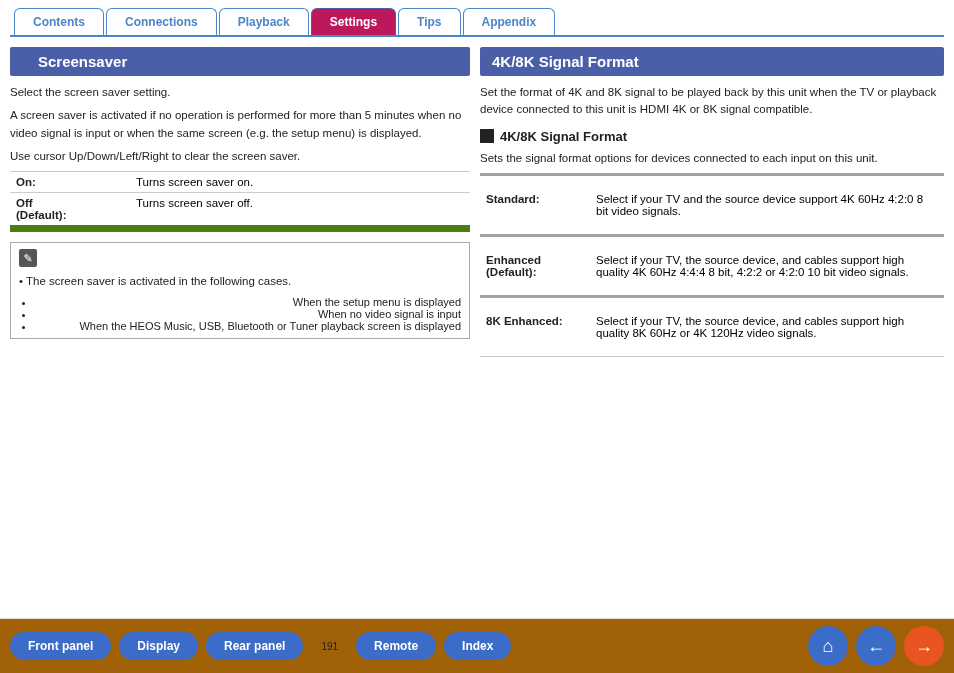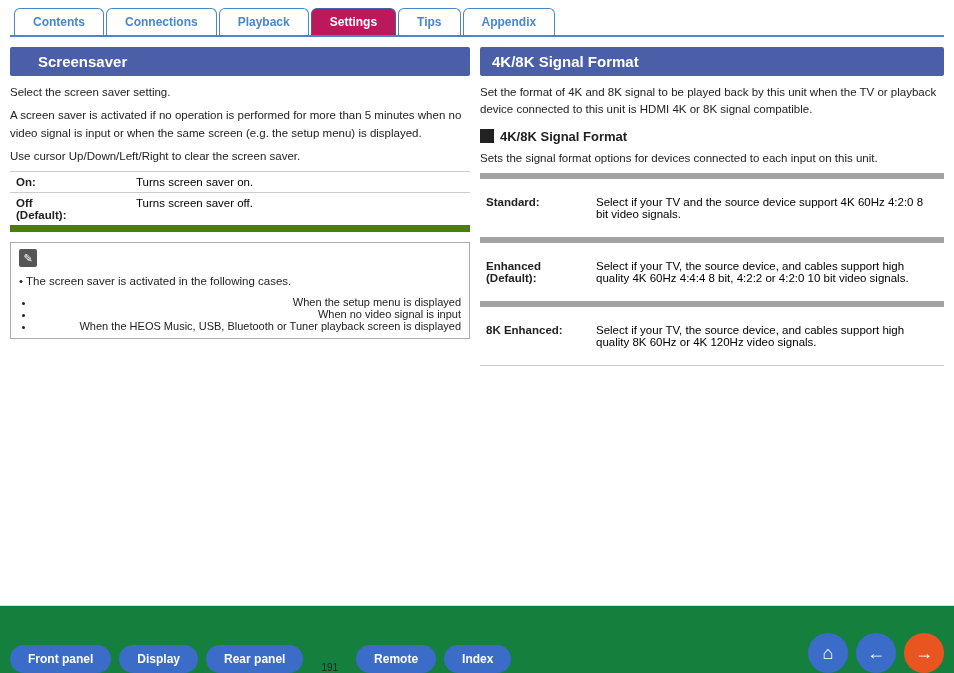--- a/index.html
+++ b/index.html
@@ -147,42 +147,42 @@
 
     
     .signal-table {
       width: 100%;
       border-collapse: collapse;
       font-size: 11.5px;
     }
     .signal-table td {
       padding: 17px 6px;
       vertical-align: top;
-      border-top: 6px solid #a3a3a3;
+      border-top: 3px solid #a3a3a3;
     }
     .signal-table tr:last-child td {
       border-bottom: 1px solid #ccc;
     }
     .signal-table .label-col {
       width: 110px;
       font-weight: bold;
       color: #222;
     }
 
     
     .bottom-nav {
       position: absolute;
       bottom: 0;
       left: 0;
       right: 0;
-      height: 68px;
-      background: #15803d;
+      height: 55px;
+      background: #a16207;
       border-top: 1px solid #ddd;
       display: flex;
-      align-items: flex-end;
+      align-items: center;
       padding: 0 10px;
       gap: 8px;
     }
     .bottom-btn {
       background: #3a6cc8;
       color: #fff;
       border: none;
       border-radius: 20px;
       padding: 7px 18px;
       font-size: 12px;

